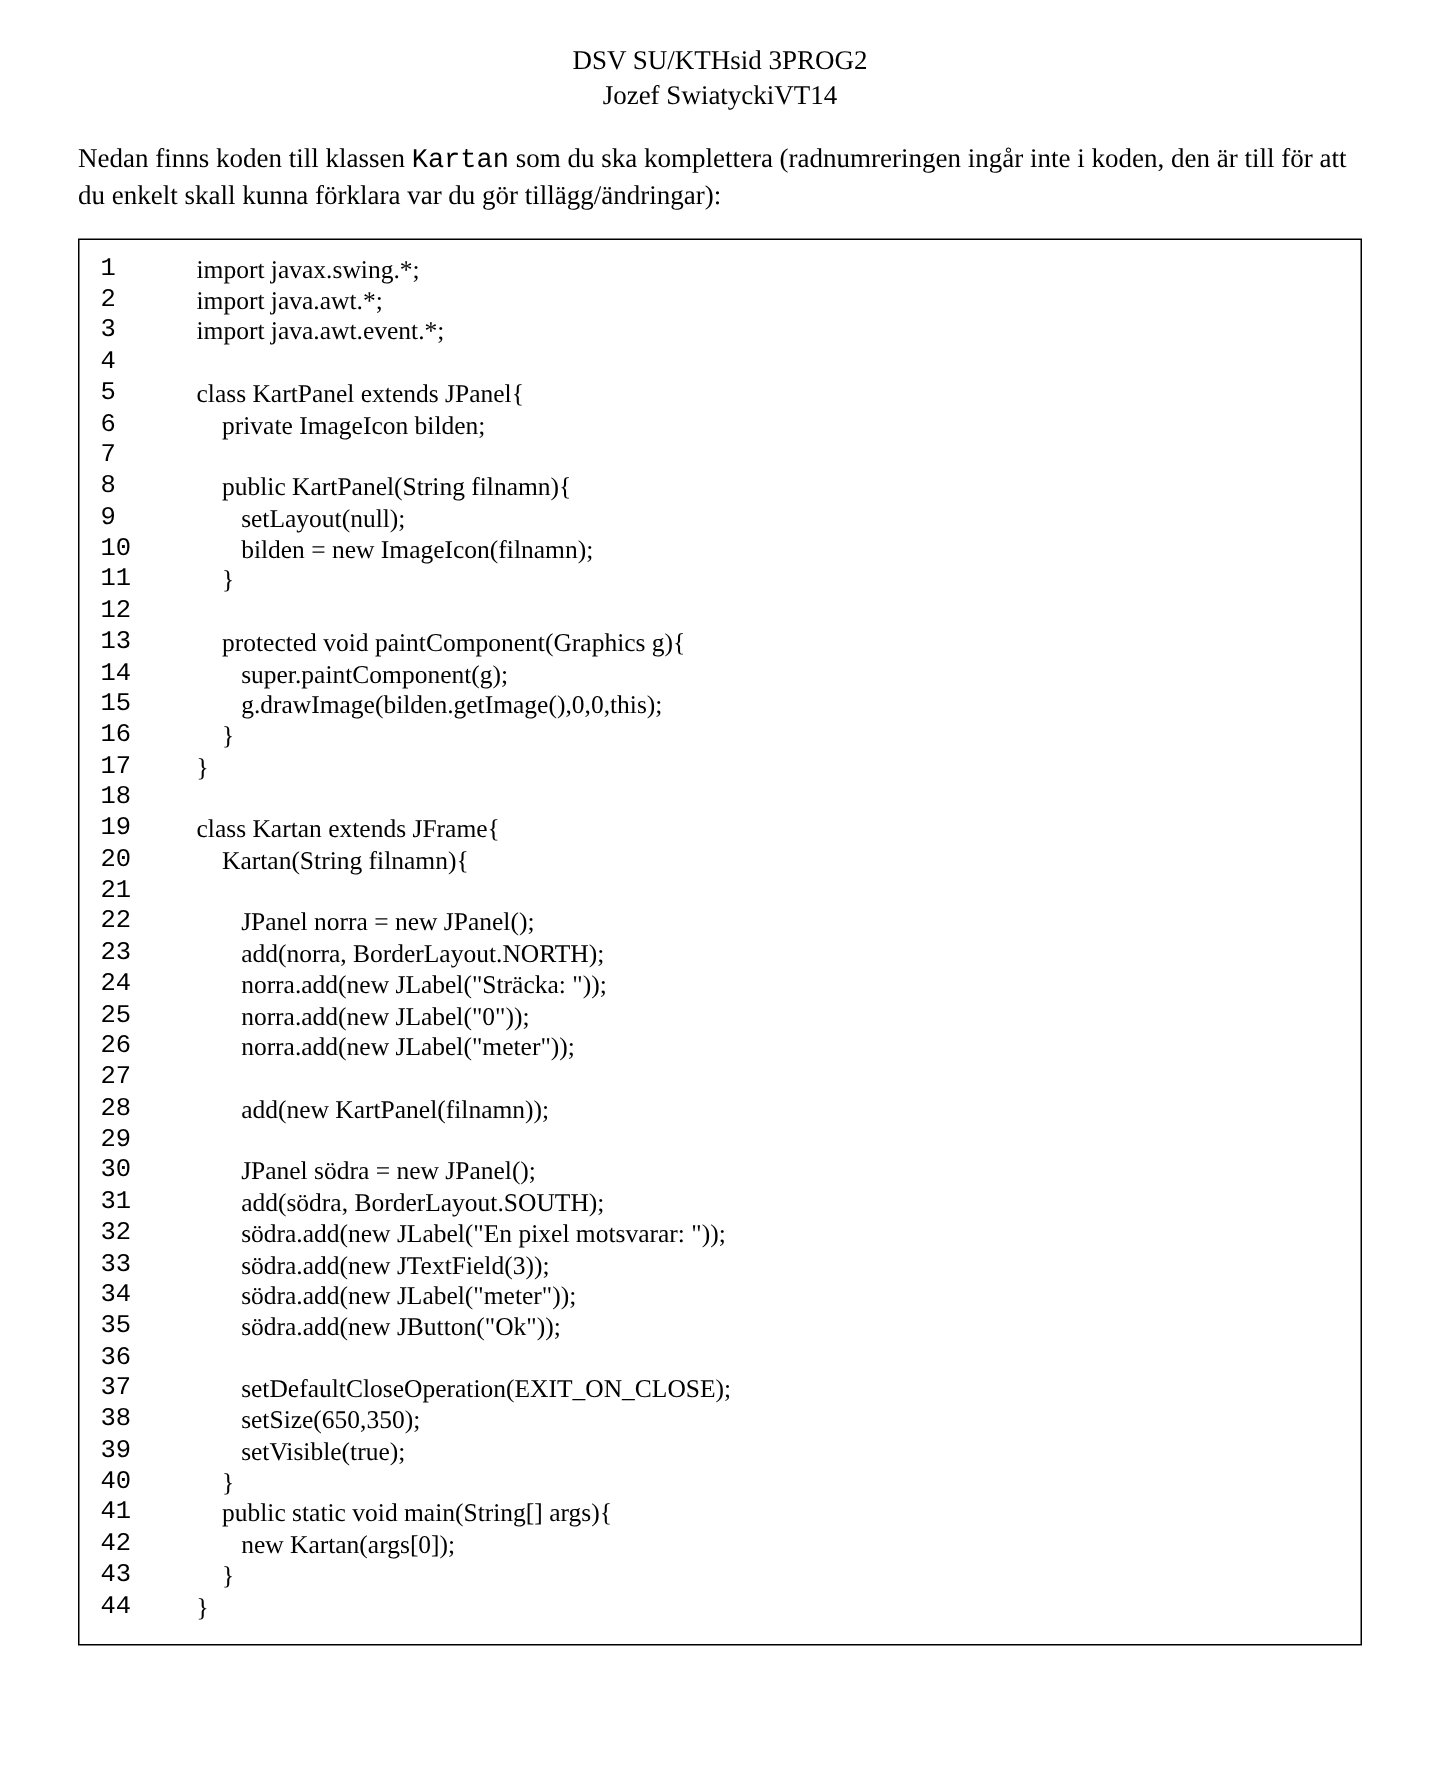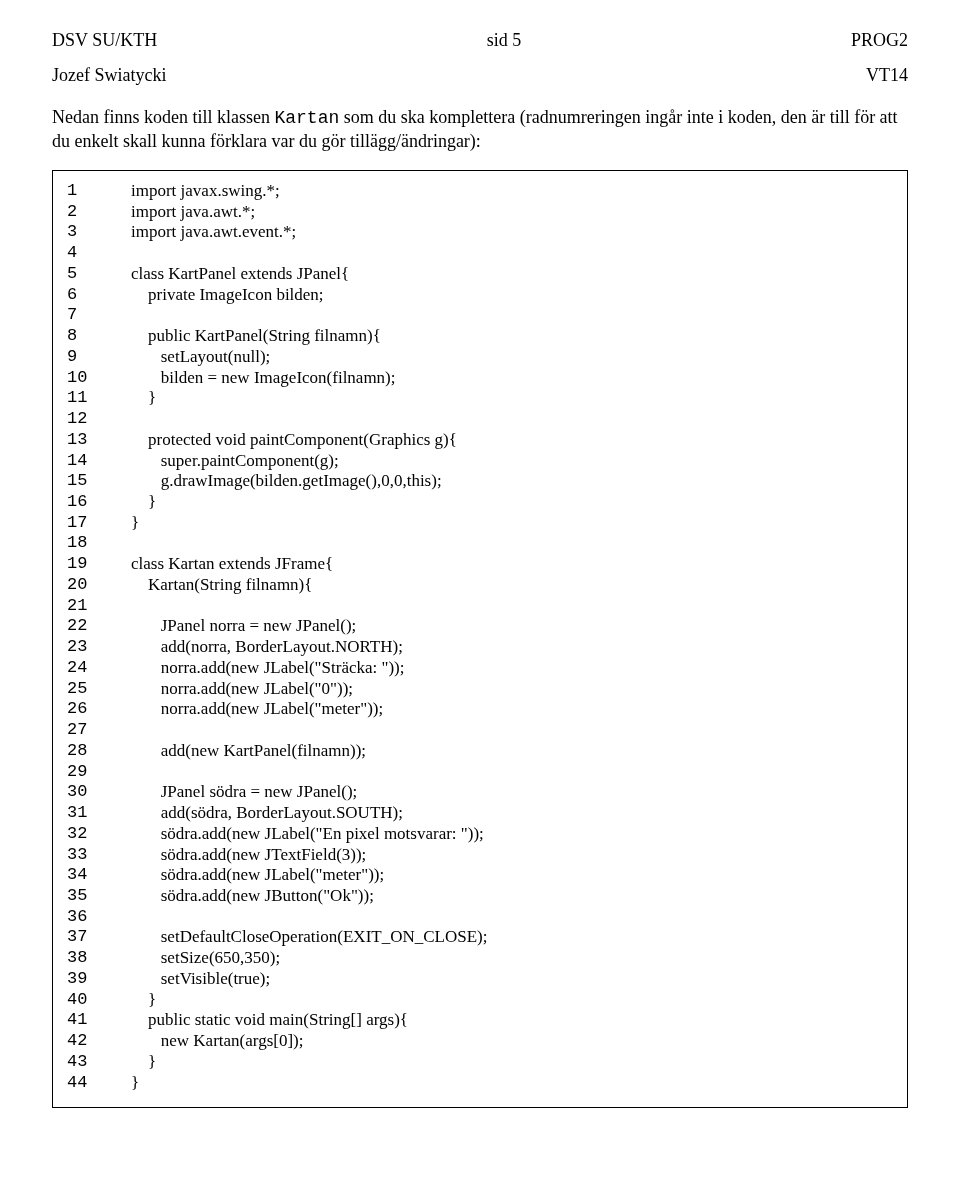--- a/index.html
+++ b/index.html
@@ -7,26 +7,26 @@
       width: 960px;
       height: 1189px;
       background: #fff;
       font-family: "Times New Roman", Times, serif;
       font-size: 18px;
       color: #000;
       padding: 30px 52px;
     }
     .header {
       display: flex;
-      justify-content: space-between;
-      margin-bottom: 14px;
+      justify-content: center;
+      margin-bottom: 2px;
     }
     .subheader {
       display: flex;
-      justify-content: space-between;
+      justify-content: center;
       margin-bottom: 20px;
     }
     .intro {
       font-size: 18px;
       line-height: 1.25;
       margin-bottom: 18px;
     }
     .intro .mono {
       font-family: "Courier New", Courier, monospace;
       margin-top: 20px;
@@ -50,21 +50,21 @@
     .ct {
       white-space: pre;
       font-family: Liberation Serif, serif;
     }
   </style>
 </head>
 <body>
 
 <div class="header">
   <span>DSV SU/KTH</span>
-  <span>sid 5</span>
+  <span>sid 3</span>
   <span>PROG2</span>
 </div>
 <div class="subheader">
   <span>Jozef Swiatycki</span>
   <span>VT14</span>
 </div>
 
 <p class="intro">
   Nedan finns koden till klassen <span class="mono">Kartan</span> som du ska komplettera (radnumreringen ingår inte i koden, den är till för att du enkelt skall kunna förklara var du gör tillägg/ändringar):
 </p>

